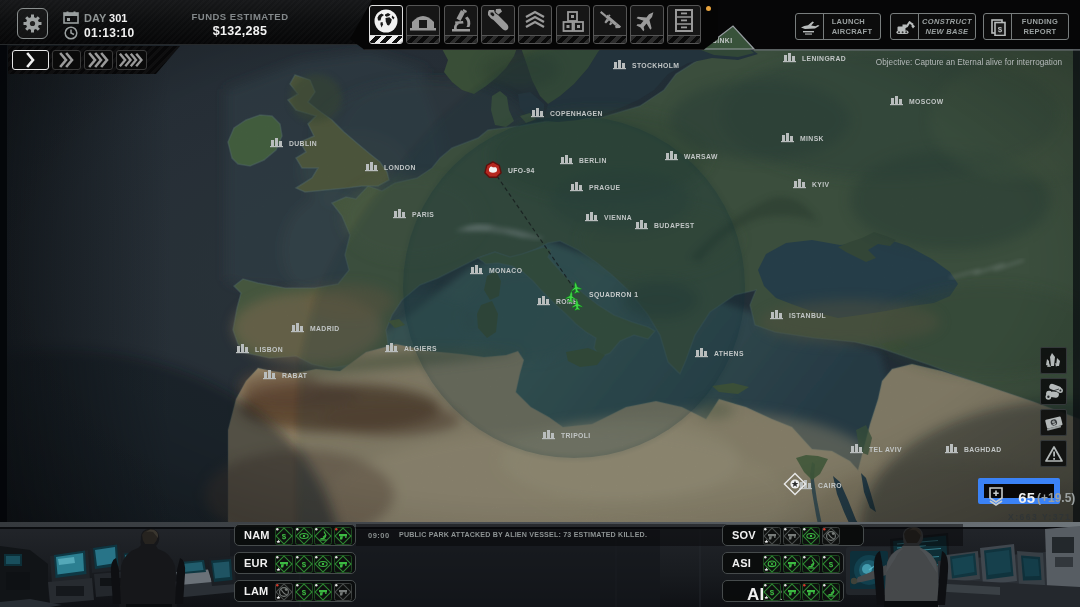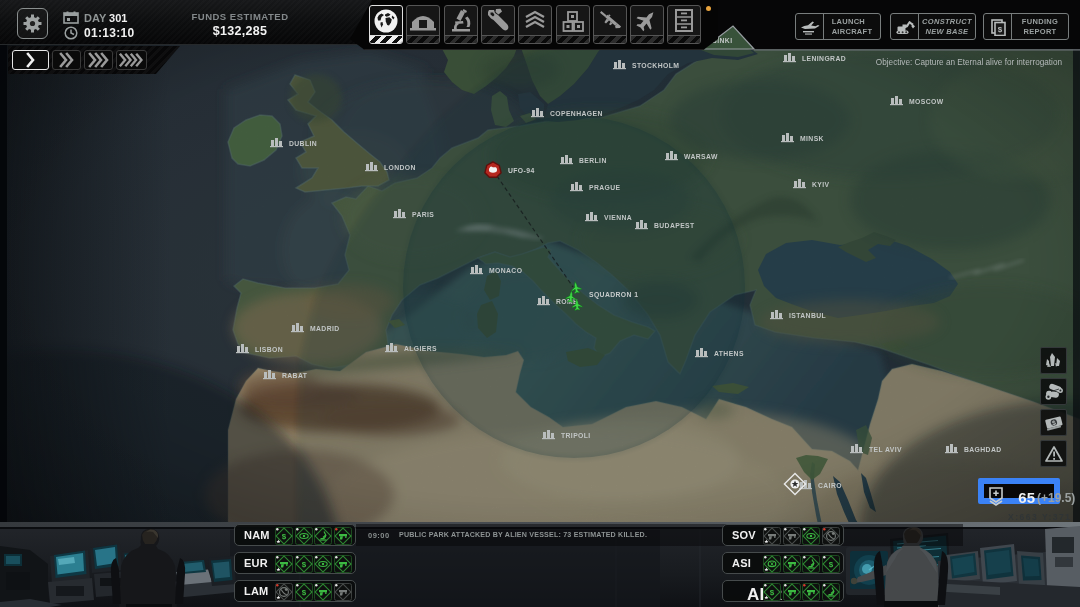--- a/index.html
+++ b/index.html
@@ -877,21 +877,21 @@
           <rect x="0.5" y="0.5" width="17" height="17" rx="2" fill="#0e100f" stroke="#3a3e3d" stroke-width="1"></rect>
           <rect x="3.4" y="3.4" width="11.2" height="11.2" transform="rotate(45 9 9)" fill="none" stroke="#4a4e4d" stroke-width="1.1"></rect>
           <g fill="#777c7a">
             <rect x="5" y="7" width="8" height="2.2"></rect>
             <path d="M6.2,9.2 L9,9.2 L8.2,12.5 L5.8,12.5 Z"></path>
             <rect x="11" y="9.2" width="1.6" height="1.6"></rect>
           </g>
           <circle cx="2.3" cy="2.3" r="1.2" fill="#e4e4e4"></circle>
         </svg></div>
     </div>
-    <div class="abs" style="left:722px;top:524px;width:122px;height:21.5px;background:rgba(10,12,12,0.92);border:1px solid #464b4c;border-radius:5px;">
+    <div class="abs" style="left:722px;top:524px;width:142px;height:21.5px;background:rgba(10,12,12,0.92);border:1px solid #464b4c;border-radius:5px;">
 <div class="abs" style="left:9px;top:4px;font-size:11px;font-weight:bold;color:#f0f0f0;letter-spacing:0.2px;">SOV</div>
 <div class="abs" style="left:40.0px;top:1.5px;"><svg width="18" height="18" viewBox="0 0 18 18">
           <rect x="0.5" y="0.5" width="17" height="17" rx="2" fill="#0e100f" stroke="#3a3e3d" stroke-width="1"></rect>
           <rect x="3.4" y="3.4" width="11.2" height="11.2" transform="rotate(45 9 9)" fill="none" stroke="#4a4e4d" stroke-width="1.1"></rect>
           <g fill="#777c7a">
             <rect x="5" y="7" width="8" height="2.2"></rect>
             <path d="M6.2,9.2 L9,9.2 L8.2,12.5 L5.8,12.5 Z"></path>
             <rect x="11" y="9.2" width="1.6" height="1.6"></rect>
           </g>
           <circle cx="2.3" cy="2.3" r="1.2" fill="#e4e4e4"></circle>

